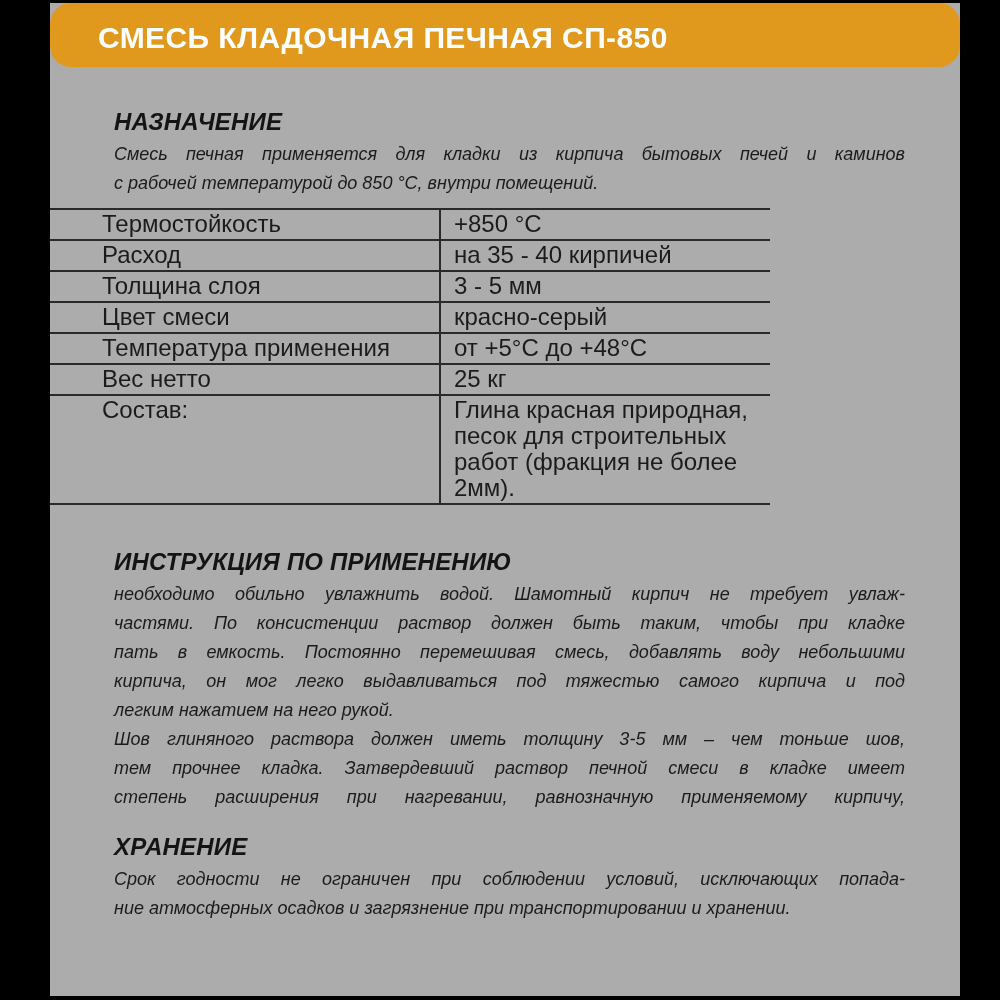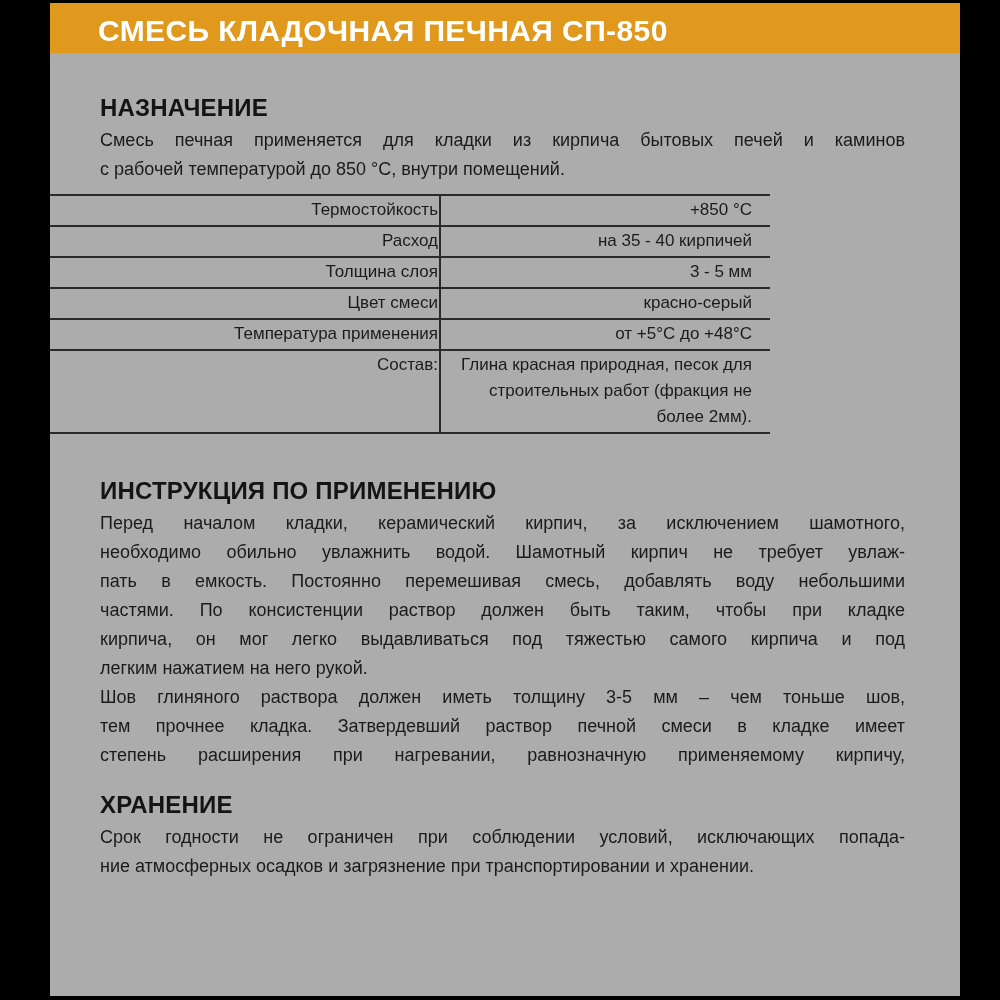--- a/index.html
+++ b/index.html
@@ -19,37 +19,39 @@
   }
   .content {
     position: absolute;
     left: 50px; top: 3px;
     width: 910px; height: 993px;
     background: #ACACAC;
     color: #1b1b1b;
     overflow: hidden;
   }
   .header-bar {
-    height: 50px;
+    height: 64px;
     background: #E0991C;
     display: flex;
     align-items: center;
     padding-left: 48px;
     box-sizing: border-box;
+    border-radius: 21px;
   }
   .header-title {
     color: #ffffff;
     font-size: 30px;
     font-weight: bold;
     letter-spacing: 0.4px;
     padding-top: 6px;
   }
   .section {
-    margin-left: 50px;
+    margin-left: 64px;
     margin-right: 55px;
+    font-style: italic;
   }
   .section-heading {
     font-size: 24px;
     font-weight: bold;
     line-height: 26px;
     margin: 0;
     color: #141414;
     letter-spacing: 0.2px;
   }
   .body-text {
@@ -63,23 +65,22 @@
   }
   .sec-purpose { margin-top: 42px; }
   .sec-specs { margin-top: 34px; }
   .sec-instructions { margin-top: 44px; }
   .sec-storage { margin-top: 22px; }
 
   table.specs-table {
     width: 720px;
     border-collapse: collapse;
     margin-top: 10px;
-    font-size: 17px;
+    font-size: 24px;
     table-layout: fixed;
-    text-align: right;
   }
   table.specs-table td {
     border-top: 2px solid #2a2a2a;
     border-bottom: 2px solid #2a2a2a;
     vertical-align: top;
     line-height: 26px;
     padding-top: 1px;
     padding-bottom: 2px;
   }
   td.spec-label {
@@ -133,35 +134,38 @@
           <tr>
             <td class="spec-label">Цвет смеси</td>
             <td class="spec-value">красно-серый</td>
           </tr>
 
           <tr>
             <td class="spec-label">Температура применения</td>
             <td class="spec-value">от +5°С до +48°С</td>
           </tr>
 
+          <tr>
+            <td class="spec-label">Вес нетто</td>
+            <td class="spec-value">25 кг</td>
+          </tr>
 
           <tr>
             <td class="spec-label">Состав:</td>
             <td class="spec-value">Глина красная природная, песок для строительных работ (фракция не более 2мм).</td>
           </tr>
         </tbody>
     </table>
 
     <div class="section sec-instructions">
       <div class="section-heading">ИНСТРУКЦИЯ ПО ПРИМЕНЕНИЮ</div>
       <div class="body-text">
-          <div class="just-line">Перед началом кладки, керамический кирпич, за исключением шамотного,</div>
           <div class="just-line">необходимо обильно увлажнить водой. Шамотный кирпич не требует увлаж-</div>
+          <div class="just-line">частями. По консистенции раствор должен быть таким, чтобы при кладке</div>
           <div class="just-line">пать в емкость. Постоянно перемешивая смесь, добавлять воду небольшими</div>
-          <div class="just-line">частями. По консистенции раствор должен быть таким, чтобы при кладке</div>
           <div class="just-line">кирпича, он мог легко выдавливаться под тяжестью самого кирпича и под</div>
           <div>легким нажатием на него рукой.</div>
         </div>
       <div class="body-text" style="margin-top:0;">
           <div class="just-line">Шов глиняного раствора должен иметь толщину 3-5 мм – чем тоньше шов,</div>
           <div class="just-line">тем прочнее кладка. Затвердевший раствор печной смеси в кладке имеет</div>
           <div class="just-line">степень расширения при нагревании, равнозначную применяемому кирпичу,</div>
         </div>
     </div>
 

